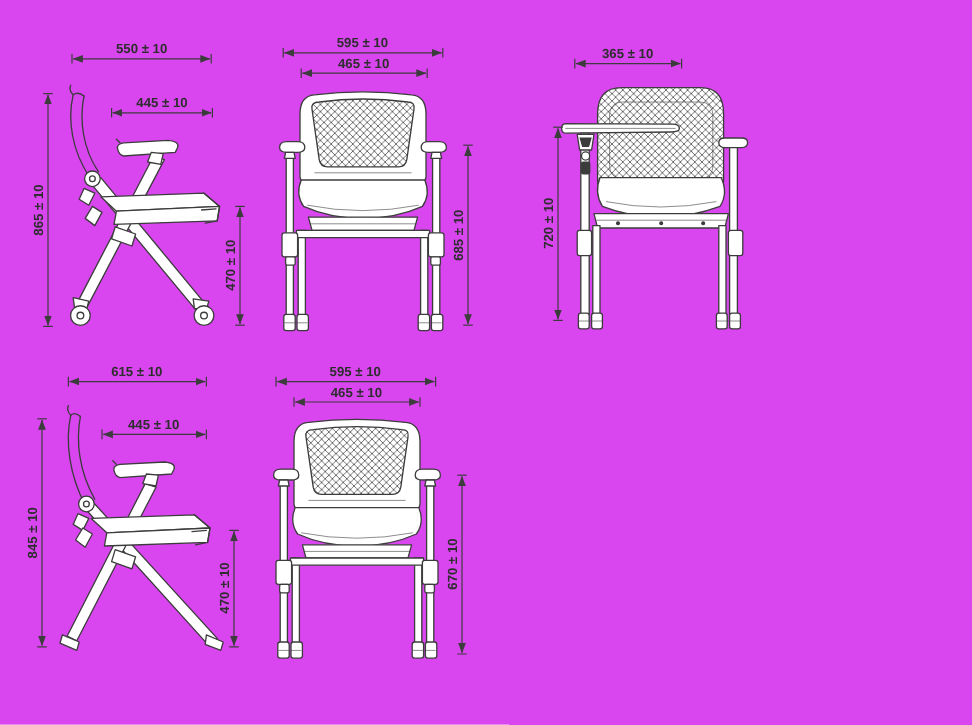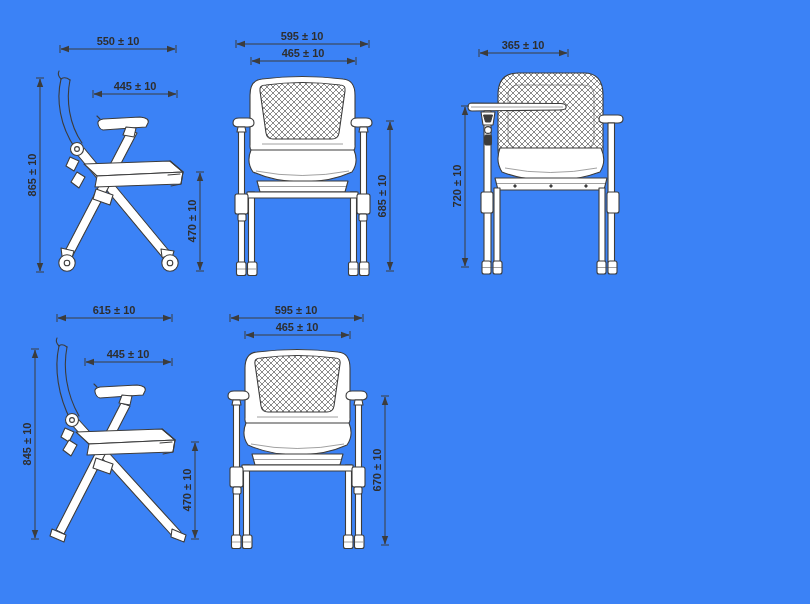--- a/index.html
+++ b/index.html
@@ -1,16 +1,16 @@
 <!DOCTYPE html>
 <html><head>
 <meta charset="utf-8">
 <style>
   html,body{margin:0;padding:0;background:#fff;}
-  #stage{position:relative;width:810px;height:604px;background:#3b82f6;overflow:hidden;
+  #stage{position:relative;width:810px;height:604px;background:#d946ef;overflow:hidden;
          font-family:"Liberation Sans",sans-serif;}
   svg{display:block;}
   .ln{stroke:#3c3c3c;stroke-width:1.1;fill:none;stroke-linecap:round;stroke-linejoin:round;}
   .lnf{stroke:#3c3c3c;stroke-width:1.1;fill:#ffffff;stroke-linecap:round;stroke-linejoin:round;}
   .lnd{stroke:#3c3c3c;stroke-width:1;fill:#3c3c3c;}
   .thin{stroke:#4a4a4a;stroke-width:0.7;fill:none;opacity:.75;}
   .meshfill{fill:url(#meshp);stroke:#3c3c3c;stroke-width:1.1;}
   .dim-line{stroke:#3c3c3c;stroke-width:1;fill:none;}
   .tick{stroke:#3c3c3c;stroke-width:1;}
   text.dim{font-family:"Liberation Sans",sans-serif;font-size:11px;font-weight:bold;fill:#2e2e2e;}

